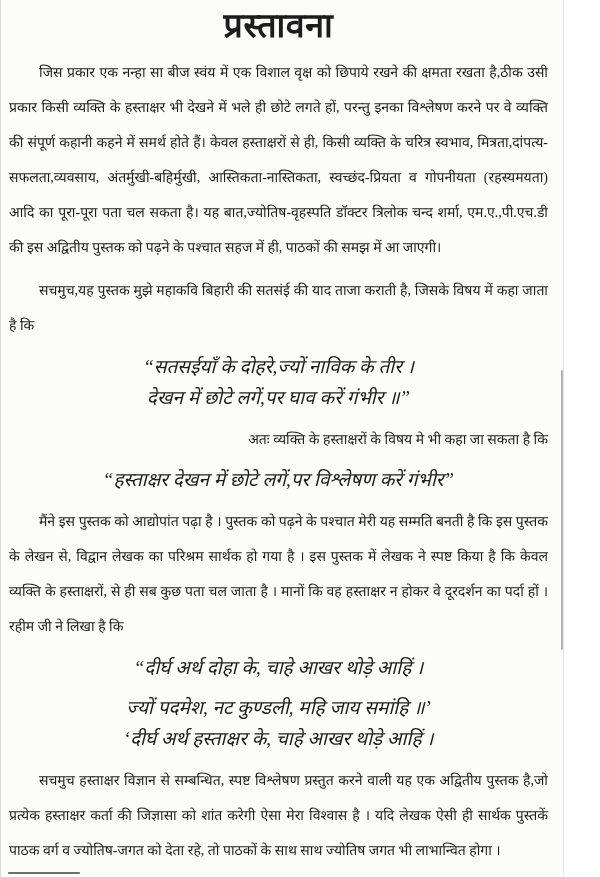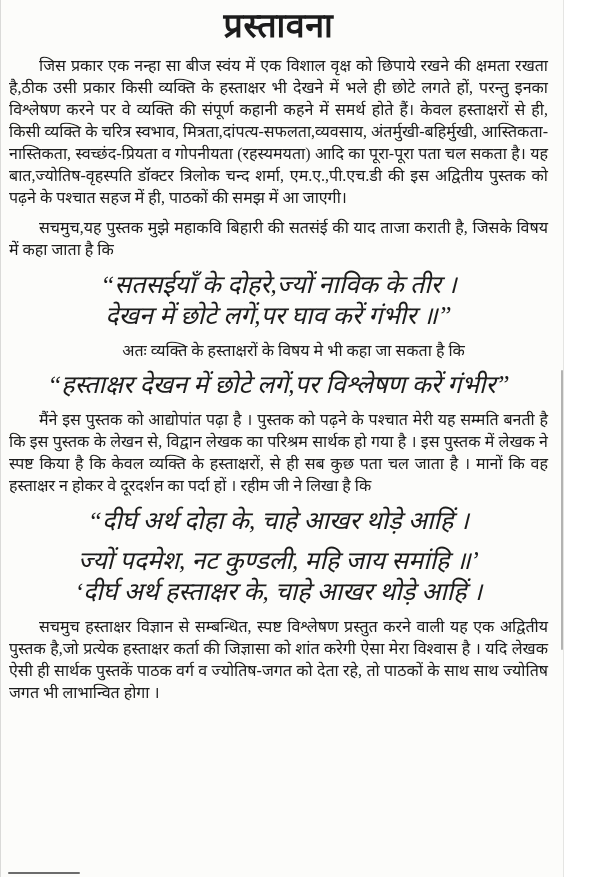--- a/index.html
+++ b/index.html
@@ -24,34 +24,34 @@
   h1.title {
     margin: 2px 0 10px 0;
     text-align: center;
     font-size: 34px;
     font-weight: 700;
     letter-spacing: 0.5px;
     line-height: 1.15;
   }
   p.para {
     margin: 8px 0;
-    font-size: 16px;
-    line-height: 22px;
+    font-size: 14px;
+    line-height: 35px;
     text-align: justify;
     text-indent: 30px;
   }
   p.para.single {
-    text-align: center;
+    text-align: right;
     margin: 2px 0 2px 0;
   }
   .verse {
     margin: 7px 0 9px 0;
     text-align: center;
     font-style: italic;
-    font-size: 25px;
+    font-size: 19px;
     line-height: 31px;
   }
   .verse .verse-line {
     white-space: nowrap;
   }
   
   .edge {
     position: absolute;
     pointer-events: none;
   }

